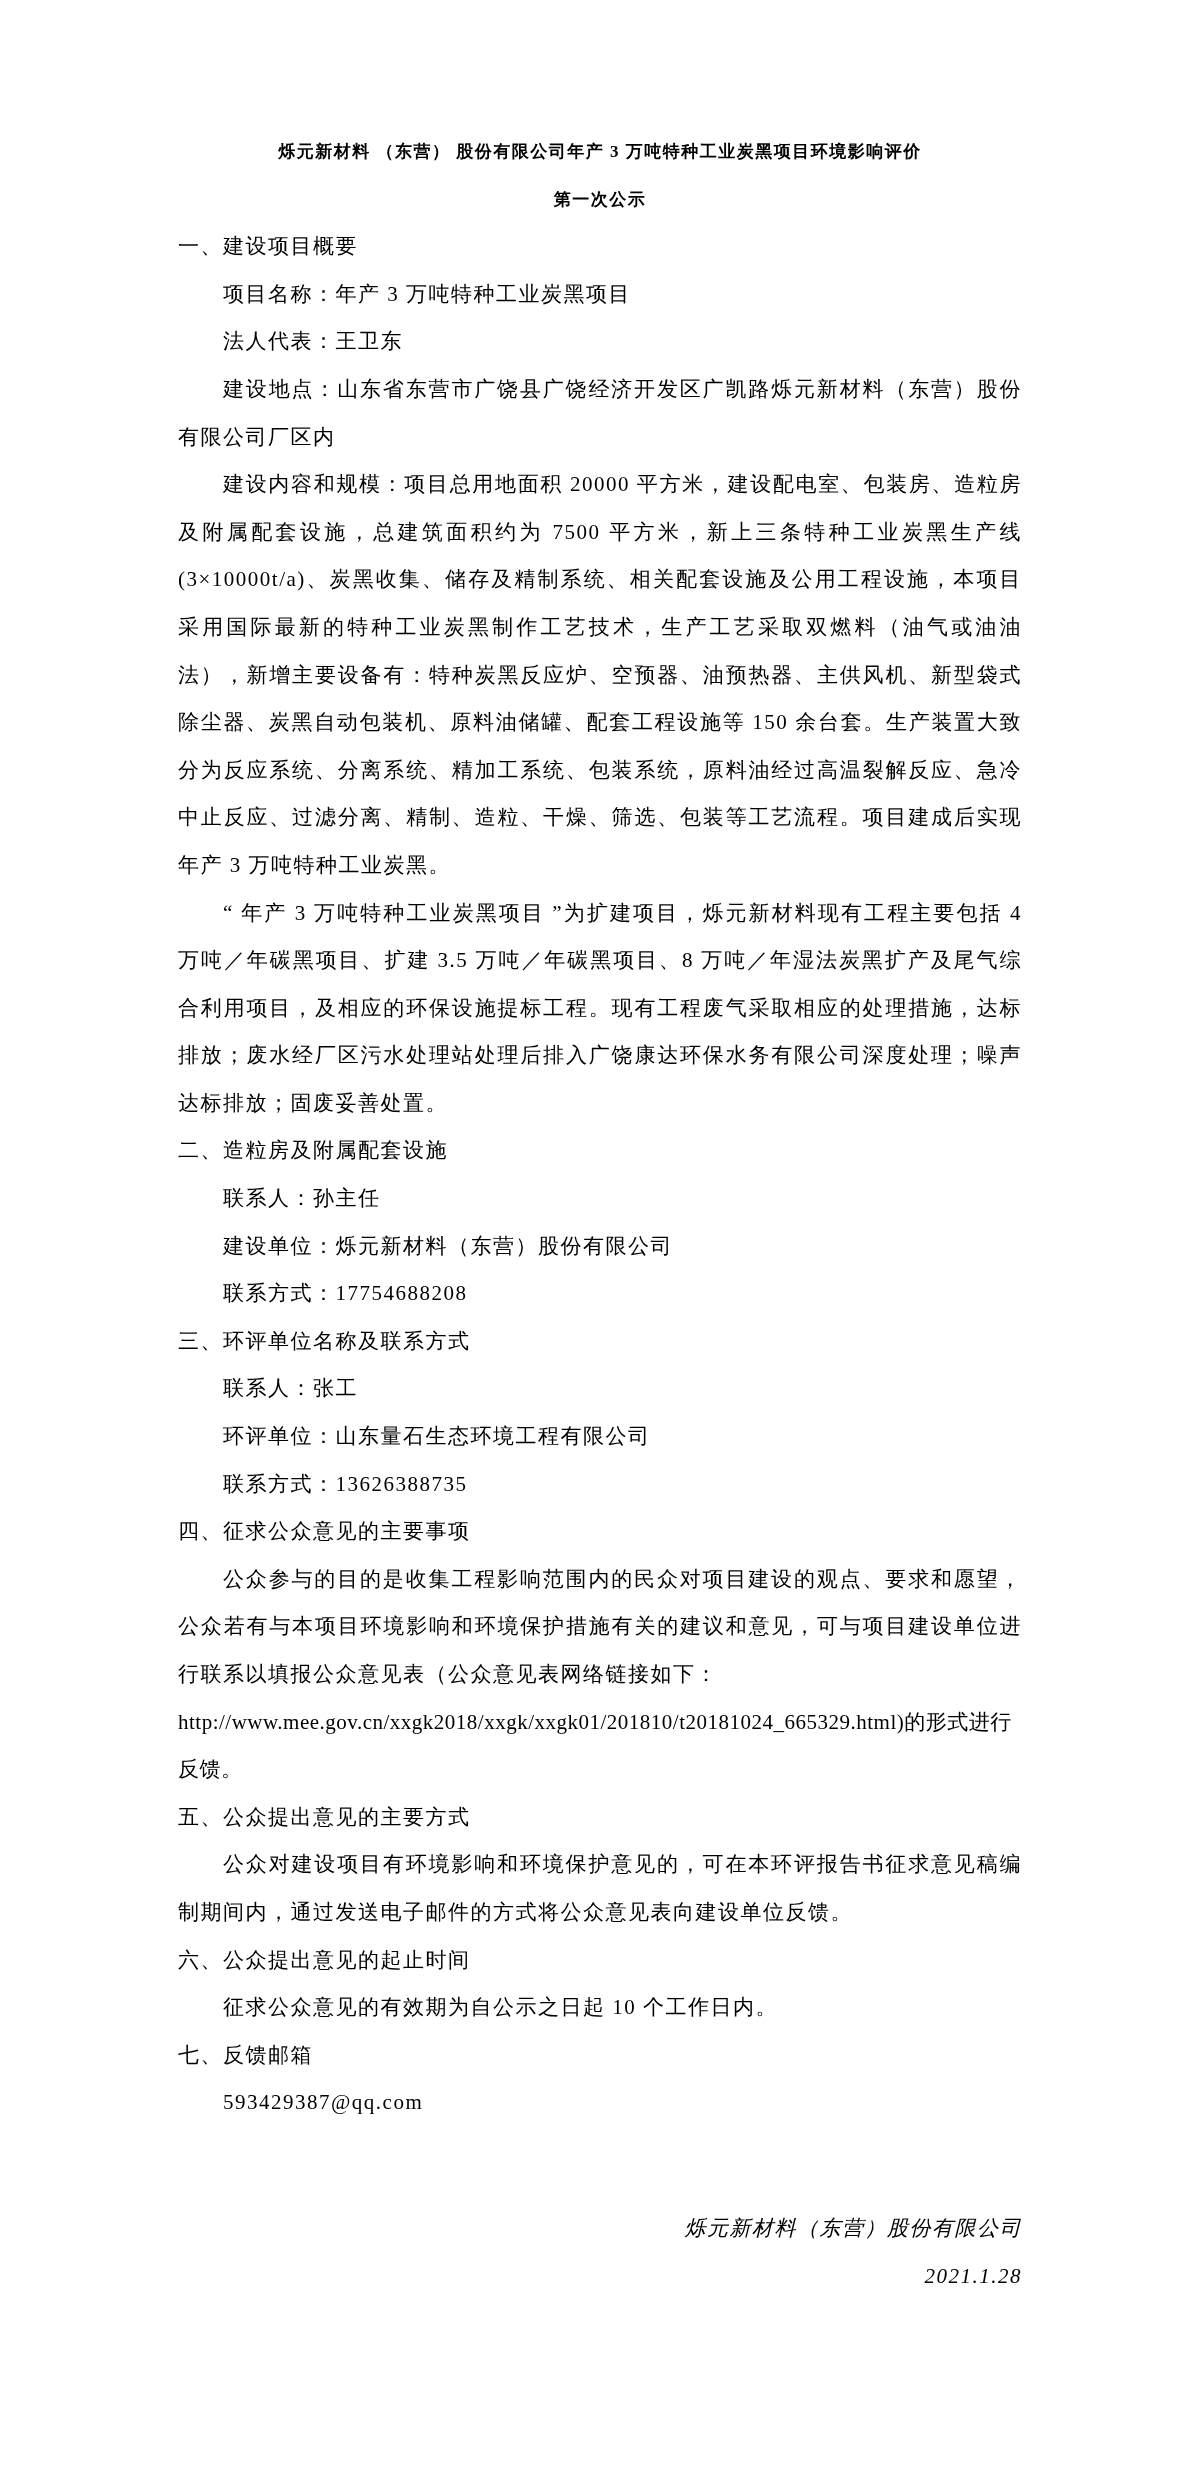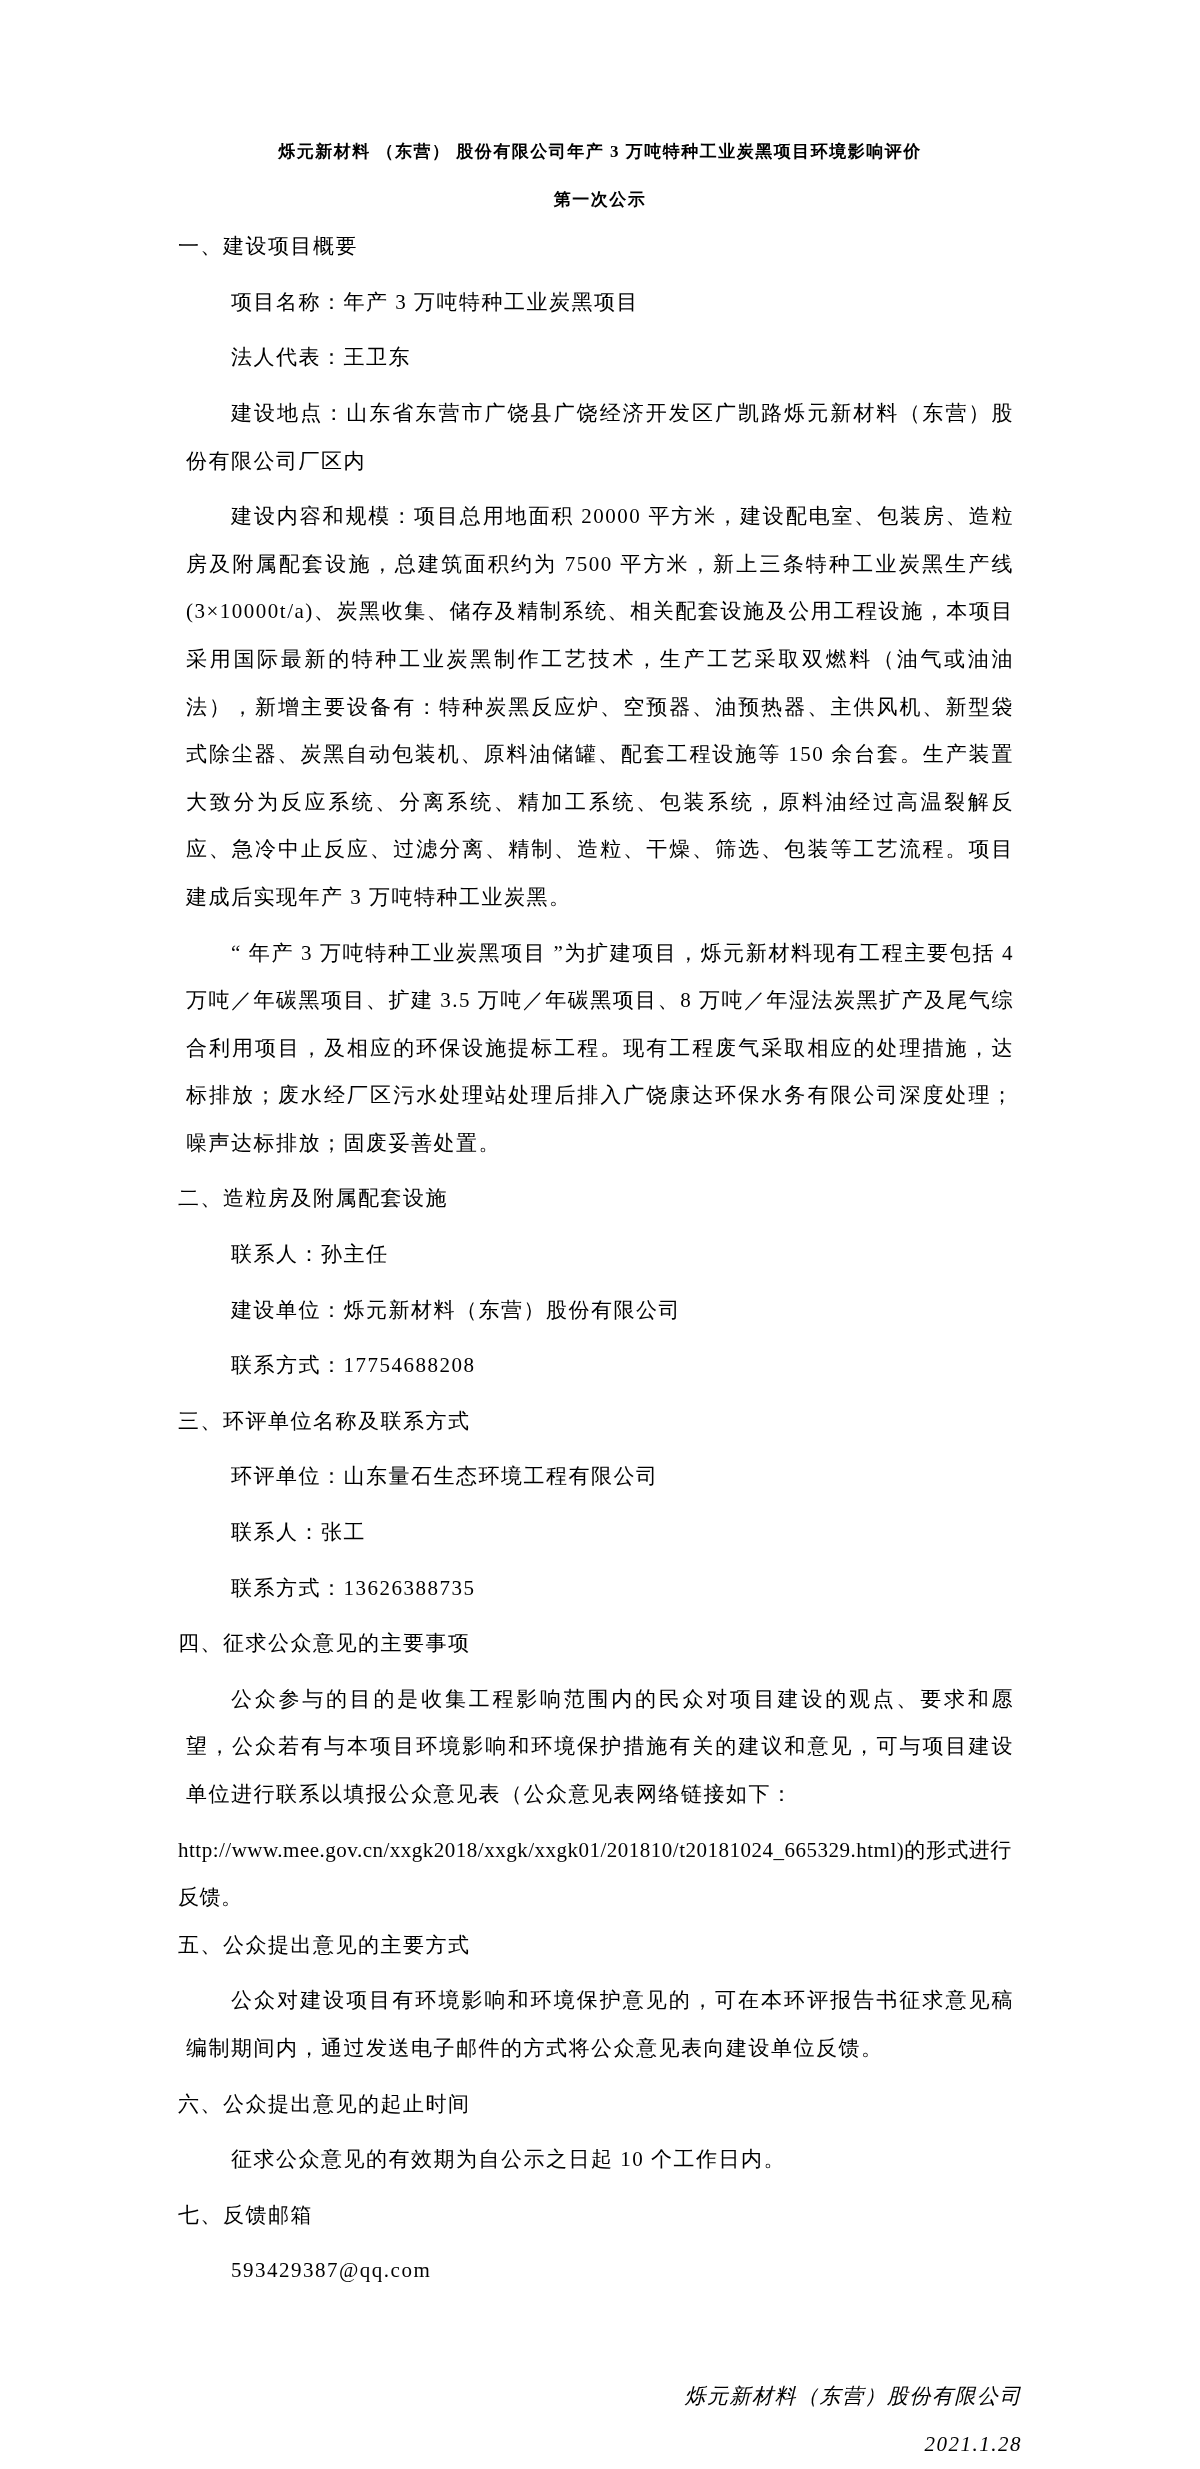--- a/index.html
+++ b/index.html
@@ -20,21 +20,21 @@
   .doc-title {
     margin: 0;
     font-size: 17px;
     font-weight: bold;
     text-align: center;
     letter-spacing: 1.5px;
   }
   .section { margin: 0; }
   .heading { margin: 0; text-indent: 0; }
   .p {
-    margin: 8px;
+    margin: 0;
     text-indent: 45px;
     text-align: justify;
     overflow-wrap: break-word;
   }
   .p-url {
     margin: 0;
     text-indent: 0;
     text-align: left;
     letter-spacing: 0.5px;
     word-break: break-all;
@@ -61,22 +61,22 @@
 
   <div class="section">
     <div class="heading">二、造粒房及附属配套设施</div>
     <p class="p">联系人：孙主任</p>
     <p class="p">建设单位：烁元新材料（东营）股份有限公司</p>
     <p class="p">联系方式：17754688208</p>
   </div>
 
   <div class="section">
     <div class="heading">三、环评单位名称及联系方式</div>
+    <p class="p">联系人：张工</p>
     <p class="p">环评单位：山东量石生态环境工程有限公司</p>
-    <p class="p">联系人：张工</p>
     <p class="p">联系方式：13626388735</p>
   </div>
 
   <div class="section">
     <div class="heading">四、征求公众意见的主要事项</div>
     <p class="p">公众参与的目的是收集工程影响范围内的民众对项目建设的观点、要求和愿望，公众若有与本项目环境影响和环境保护措施有关的建议和意见，可与项目建设单位进行联系以填报公众意见表（公众意见表网络链接如下：</p>
     <p class="p-url">http://www.mee.gov.cn/xxgk2018/xxgk/xxgk01/201810/t20181024_665329.html)的形式进行反馈。</p>
   </div>
 
   <div class="section">

